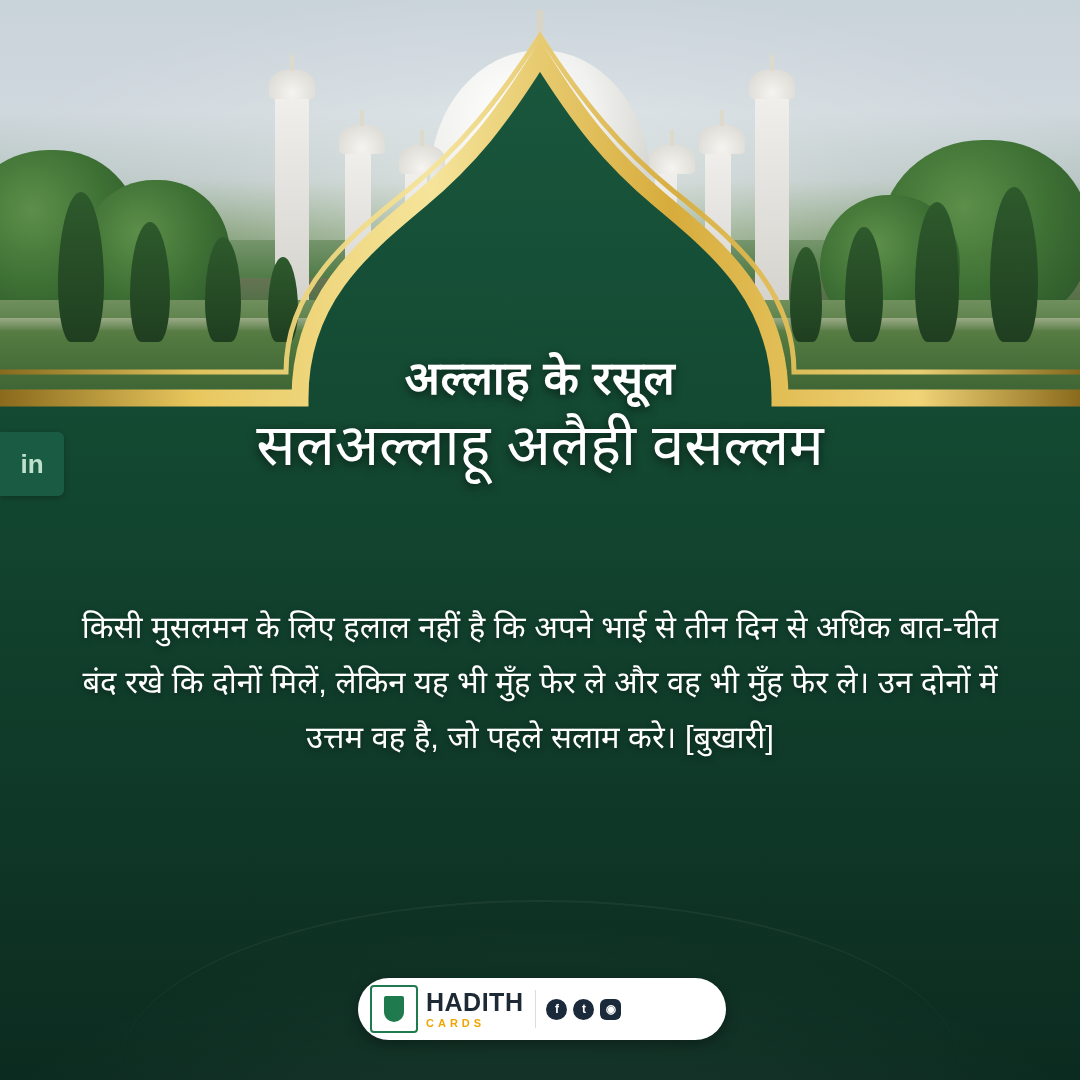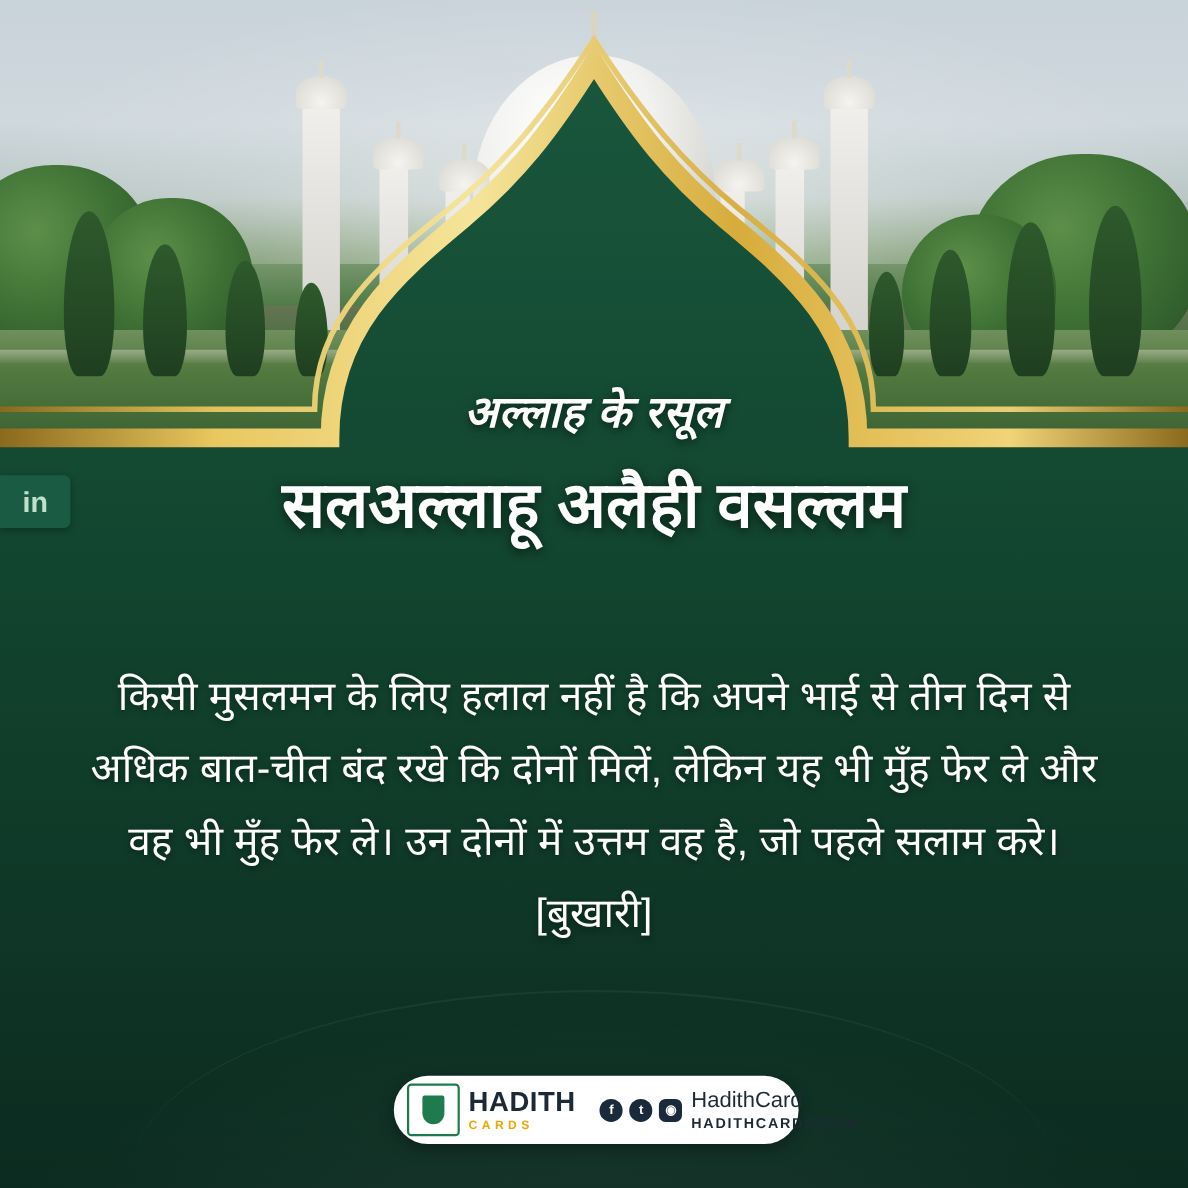--- a/index.html
+++ b/index.html
@@ -121,54 +121,53 @@
     position:absolute; left:120px; top:900px; width:840px; height:330px;
     border-top: 2px solid rgba(255,255,255,0.05);
     border-radius: 50% 50% 0 0;
   }
 
   
   .text-block {
     position:absolute; left:0; top:350px; width:1080px; text-align:center;
   }
   .line1 {
-    font-size: 40px;
+    font-size: 46px;
     font-weight: bold;
     color:#ffffff;
     letter-spacing: 0.5px;
     text-shadow: 0 3px 8px rgba(0,0,0,0.55);
     line-height: 1.25;
-    font-style: italic;
   }
   .line2 {
     font-size: 58px;
-    font-weight: bold;
+    font-weight: normal;
     color:#ffffff;
     text-shadow: 0 3px 10px rgba(0,0,0,0.6);
     line-height: 1.25;
-    margin-top: 24px;
+    margin-top: 1px;
   }
   .line3 {
     font-size: 34px;
     color: #cfe6cf;
     margin-top: 16px;
     text-shadow: 0 2px 6px rgba(0,0,0,0.45);
   }
   .hadith {
     position:absolute; left:70px; top:600px; width:940px;
     text-align:center;
     color:#ffffff;
-    font-size: 37px;
+    font-size: 31px;
     line-height: 1.78;
     text-shadow: 0 2px 6px rgba(0,0,0,0.4);
   }
 
   
   .li-badge {
-    position:absolute; left:0px; top:432px; width:64px; height:48px;
+    position:absolute; left:0px; top:432px; width:64px; height:64px;
     background:#1a5c43;
     border-radius: 0 6px 6px 0;
     color:#bfe0cb;
     font-weight:bold;
     font-size:26px;
     display:flex; align-items:center; justify-content:center;
     box-shadow: 0 2px 6px rgba(0,0,0,0.25);
   }
 
   
@@ -321,19 +320,15 @@
     <div class="brand-text">
       <div class="brand-top">HADITH</div>
       <div class="brand-sub">CARDS</div>
     </div>
     <div class="divider"></div>
     <div class="social">
       <span class="sicon fb">f</span>
       <span class="sicon tw">t</span>
       <span class="sicon ig">◉</span>
     </div>
-    <div class="handle-wrap">
-      <div class="handle">HadithCard</div>
-      <div class="site">HADITHCARDS.COM</div>
-    </div>
   </div>
 
 </div>
 
 </body></html>

